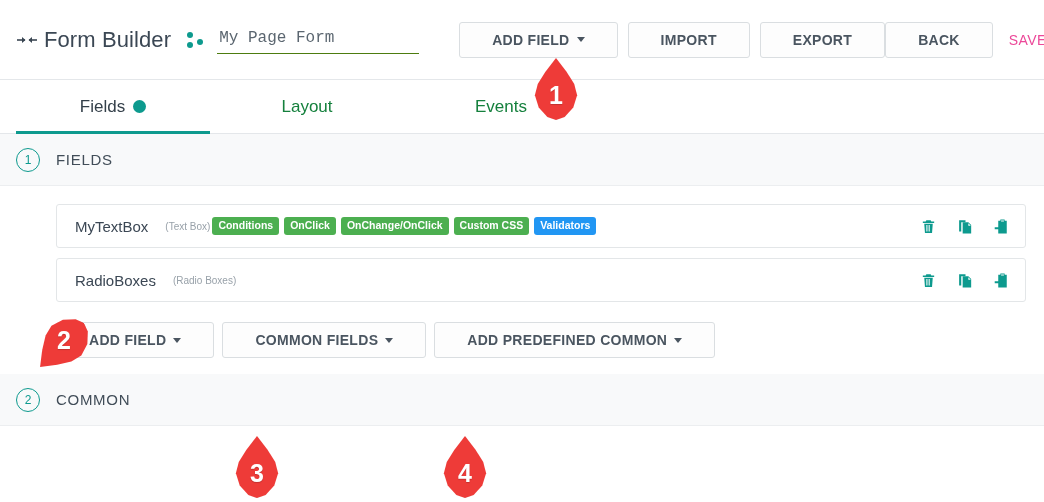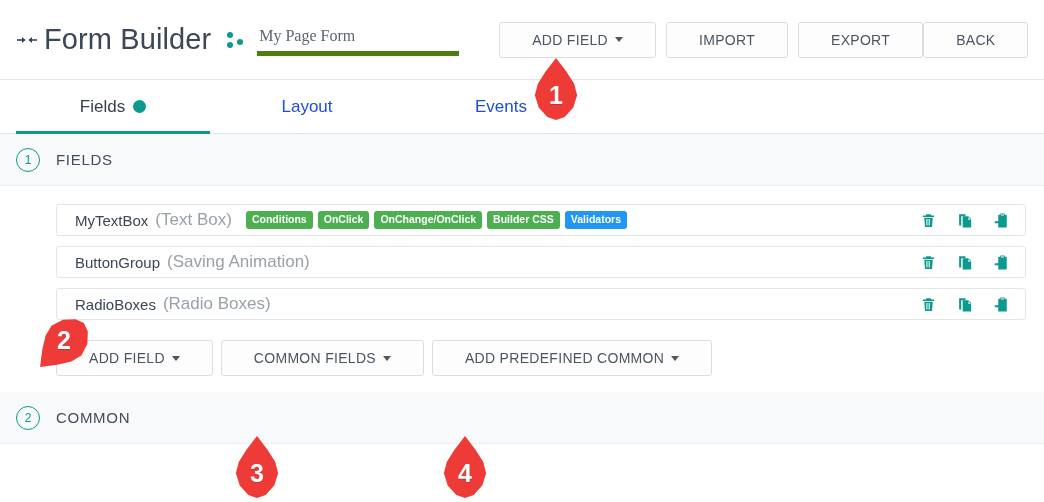--- a/index.html
+++ b/index.html
@@ -30,21 +30,21 @@
   .collapse-icon {
     width: 26px;
     height: 26px;
     display: flex;
     align-items: center;
     justify-content: center;
     margin-right: 6px;
     color: #3a4652;
   }
   .app-title {
-    font-size: 29px;
+    font-size: 22px;
     font-weight: 400;
     letter-spacing: .1px;
     color: #3b4754;
     white-space: nowrap;
   }
   .dots-logo {
     width: 26px;
     height: 26px;
     position: relative;
     margin: 0 6px 0 12px;
@@ -57,23 +57,23 @@
     border-radius: 50%;
     background: #0d9a8e;
     display: block;
   }
   .dots-logo i.d1 { left: 4px;  top: 5px; }
   .dots-logo i.d2 { left: 4px;  top: 15px; }
   .dots-logo i.d3 { left: 14px; top: 12px; }
 
   .form-name-input {
     border: none;
-    border-bottom: 5px solid #4d7c0f;
+    border-bottom: 1px solid #4d7c0f;
     outline: none;
-    font-family: Liberation Serif, serif;
+    font-family: Liberation Mono, monospace;
     font-size: 16px;
     color: #5b6670;
     width: 198px;
     padding: 4px 2px 6px 2px;
     background: transparent;
     margin-left: 2px;
   }
   .redacted {
     width: 42px;
     height: 15px;
@@ -102,20 +102,21 @@
     font-size: 14px;
     letter-spacing: .3px;
     color: #4a5560;
     background: #fdfdfd;
     border: 1px solid #dadee1;
     border-radius: 3px;
     padding: 10px 32px;
     cursor: pointer;
     line-height: 1;
     white-space: nowrap;
+    font-weight: bold;
   }
   .btn .caret {
     display: inline-block;
     margin-left: 7px;
     border-left: 4px solid transparent;
     border-right: 4px solid transparent;
     border-top: 5px solid #4a5560;
     vertical-align: middle;
     position: relative;
     top: -1px;
@@ -138,21 +139,21 @@
     background: #fff;
     position: relative;
   }
   .tab {
     width: 194px;
     display: flex;
     align-items: center;
     justify-content: center;
     gap: 8px;
     font-size: 17px;
-    color: #1d4ed8;
+    color: #15803d;
     cursor: pointer;
     position: relative;
   }
   .tab.active { color: #333f49; }
   .tab.active::after {
     content: "";
     position: absolute;
     left: 0; right: 0; bottom: -1px;
     height: 3px;
     background: #0d9a8e;
@@ -193,45 +194,45 @@
     letter-spacing: .7px;
     color: #414d58;
   }
 
   
   .fields-area {
     padding: 18px 18px 0 56px;
     background: #fff;
   }
   .field-row {
-    height: 32px;
+    height: 44px;
     box-sizing: border-box;
     border: 1px solid #e3e6e8;
     border-radius: 3px;
     background: #fff;
     display: flex;
     align-items: center;
     padding: 0 14px 0 18px;
     margin-bottom: 10px;
   }
   .field-name {
     font-size: 15px;
     color: #3b4754;
     white-space: nowrap;
   }
   .field-type {
-    font-size: 17px;
+    font-size: 10px;
     color: #98a1a9;
-    margin-left: 7px;
+    margin-left: 17px;
     white-space: nowrap;
   }
   .badges {
     display: flex;
     gap: 5px;
-    margin-left: 14px;
+    margin-left: 2px;
   }
   .badge {
     font-size: 10.5px;
     font-weight: bold;
     color: #fff;
     border-radius: 3px;
     padding: 3px 6px 4px 6px;
     line-height: 1;
     white-space: nowrap;
   }
@@ -363,55 +364,38 @@
 
 <div class="fields-area">
 
   <div class="field-row">
     <span class="field-name">MyTextBox</span>
     <span class="field-type">(Text Box)</span>
     <span class="badges">
       <span class="badge green">Conditions</span>
       <span class="badge green">OnClick</span>
       <span class="badge green">OnChange/OnClick</span>
-      <span class="badge green">Builder CSS</span>
+      <span class="badge green">Custom CSS</span>
       <span class="badge blue">Validators</span>
     </span>
     <span class="row-actions">
       <svg class="ico" viewBox="0 0 24 24" fill="currentColor">
         <path d="M9 3h6l1 2h4v2H4V5h4l1-2zM6 8h12l-1 13H7L6 8zm3 2v9h1.5v-9H9zm3.2 0v9h1.5v-9h-1.5z"></path>
       </svg>
       <svg class="ico" viewBox="0 0 24 24" fill="currentColor">
         <path d="M3 3h9v3H6v13H3V3z"></path>
         <path d="M8 6h8l4 4v12H8V6zm8 1.5V11h3.5L16 7.5z"></path>
       </svg>
       <svg class="ico" viewBox="0 0 24 24" fill="currentColor">
         <path d="M9 2h6v2h3v18H6V4h3V2zm1 1.5V5h4V3.5h-4z"></path>
         <path d="M1 13h6v-3l5 4.5L7 19v-3H1v-3z"></path>
       </svg>
     </span>
   </div>
 
-  <div class="field-row">
-    <span class="field-name">ButtonGroup</span>
-    <span class="field-type">(Saving Animation)</span>
-    <span class="row-actions">
-      <svg class="ico" viewBox="0 0 24 24" fill="currentColor">
-        <path d="M9 3h6l1 2h4v2H4V5h4l1-2zM6 8h12l-1 13H7L6 8zm3 2v9h1.5v-9H9zm3.2 0v9h1.5v-9h-1.5z"></path>
-      </svg>
-      <svg class="ico" viewBox="0 0 24 24" fill="currentColor">
-        <path d="M3 3h9v3H6v13H3V3z"></path>
-        <path d="M8 6h8l4 4v12H8V6zm8 1.5V11h3.5L16 7.5z"></path>
-      </svg>
-      <svg class="ico" viewBox="0 0 24 24" fill="currentColor">
-        <path d="M9 2h6v2h3v18H6V4h3V2zm1 1.5V5h4V3.5h-4z"></path>
-        <path d="M1 13h6v-3l5 4.5L7 19v-3H1v-3z"></path>
-      </svg>
-    </span>
-  </div>
 
   <div class="field-row">
     <span class="field-name">RadioBoxes</span>
     <span class="field-type">(Radio Boxes)</span>
     <span class="row-actions">
       <svg class="ico" viewBox="0 0 24 24" fill="currentColor">
         <path d="M9 3h6l1 2h4v2H4V5h4l1-2zM6 8h12l-1 13H7L6 8zm3 2v9h1.5v-9H9zm3.2 0v9h1.5v-9h-1.5z"></path>
       </svg>
       <svg class="ico" viewBox="0 0 24 24" fill="currentColor">
         <path d="M3 3h9v3H6v13H3V3z"></path>

